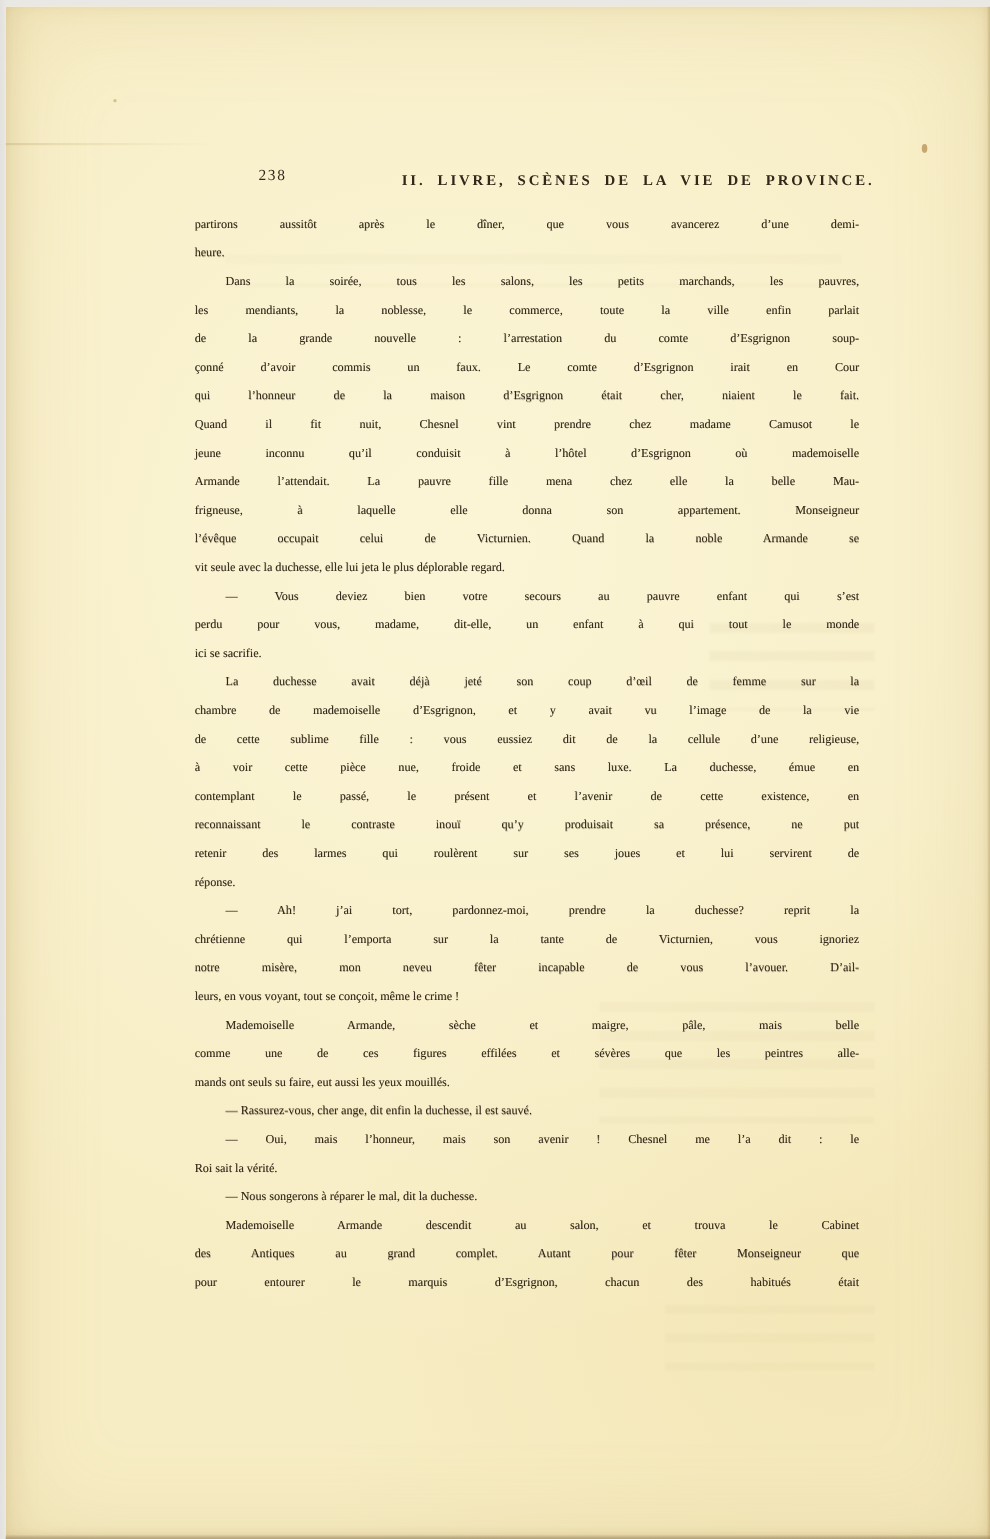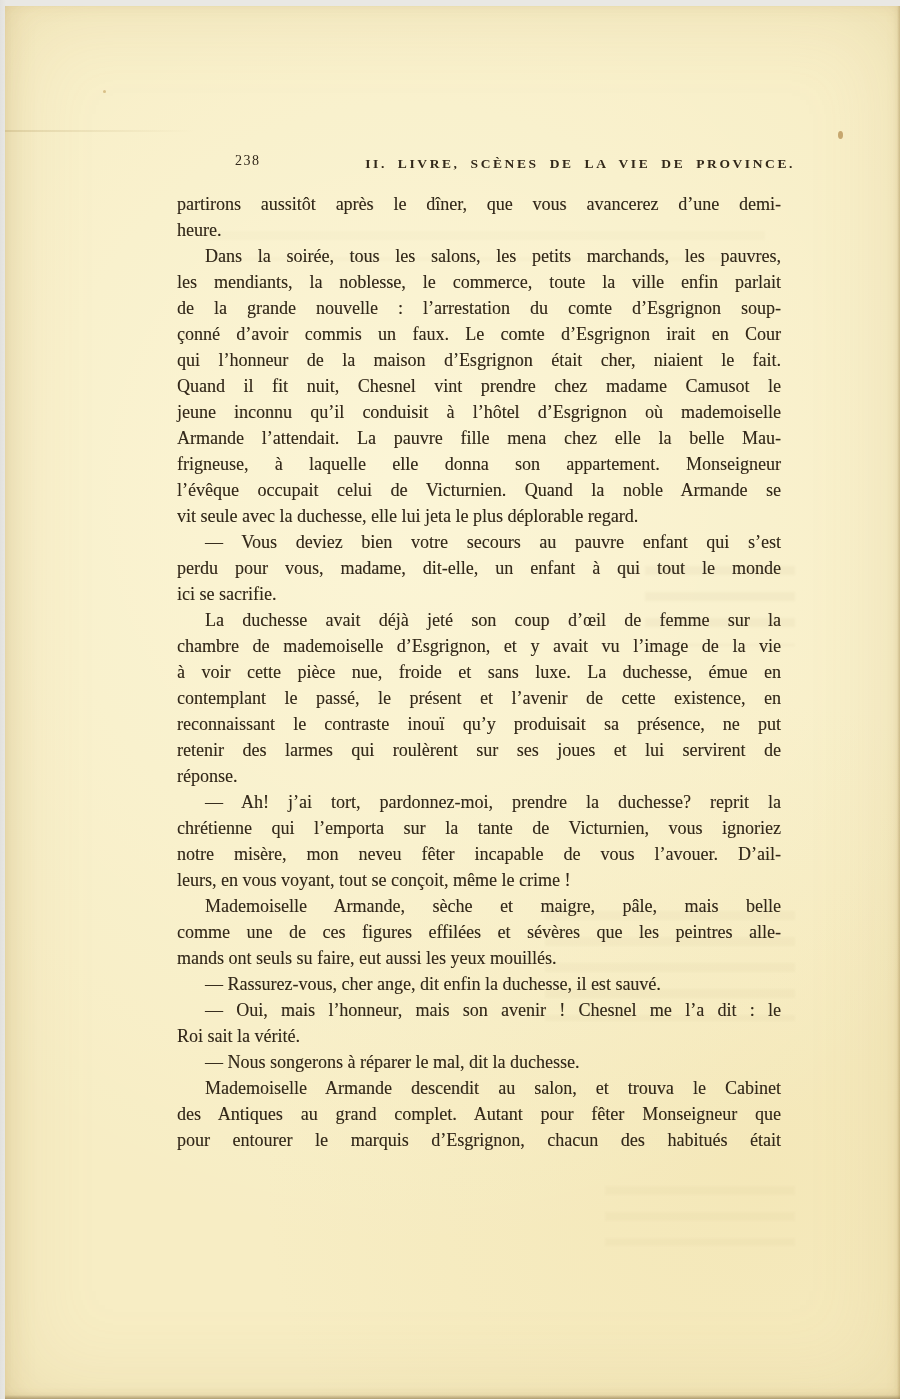--- a/index.html
+++ b/index.html
@@ -76,21 +76,21 @@
   .head-title {
     text-align: right;
     transform: translateX(14px);
     font-size: 13.5px;
     font-weight: 700;
     letter-spacing: 2.6px;
     word-spacing: 5px;
     padding-top: 5px;
     white-space: nowrap;
   }
-  .page-body { font-size: 18px; }
+  .page-body { font-size: 11px; }
   .page-body .line {
     height: 26px;
     line-height: 26px;
     text-align: justify;
     text-align-last: justify;
     -moz-text-align-last: justify;
     white-space: normal;
     text-shadow: 0.3px 0.3px 0.5px rgba(50,35,15,0.35);
   }
   .page-body .line.first { padding-left: 28px; font-family: Liberation Serif, serif; }
@@ -131,20 +131,21 @@
           <div class="line">jeune inconnu qu’il conduisit à l’hôtel d’Esgrignon où mademoiselle</div>
           <div class="line">Armande l’attendait. La pauvre fille mena chez elle la belle Mau-</div>
           <div class="line">frigneuse, à laquelle elle donna son appartement. Monseigneur</div>
           <div class="line">l’évêque occupait celui de Victurnien. Quand la noble Armande se</div>
           <div class="line para-end">vit seule avec la duchesse, elle lui jeta le plus déplorable regard.</div>
           <div class="line first">— Vous deviez bien votre secours au pauvre enfant qui s’est</div>
           <div class="line">perdu pour vous, madame, dit-elle, un enfant à qui tout le monde</div>
           <div class="line para-end">ici se sacrifie.</div>
           <div class="line first">La duchesse avait déjà jeté son coup d’œil de femme sur la</div>
           <div class="line">chambre de mademoiselle d’Esgrignon, et y avait vu l’image de la vie</div>
+          <div class="line">de cette sublime fille : vous eussiez dit de la cellule d’une religieuse,</div>
           <div class="line">à voir cette pièce nue, froide et sans luxe. La duchesse, émue en</div>
           <div class="line">contemplant le passé, le présent et l’avenir de cette existence, en</div>
           <div class="line">reconnaissant le contraste inouï qu’y produisait sa présence, ne put</div>
           <div class="line">retenir des larmes qui roulèrent sur ses joues et lui servirent de</div>
           <div class="line para-end">réponse.</div>
           <div class="line first">— Ah! j’ai tort, pardonnez-moi, prendre la duchesse? reprit la</div>
           <div class="line">chrétienne qui l’emporta sur la tante de Victurnien, vous ignoriez</div>
           <div class="line">notre misère, mon neveu fêter incapable de vous l’avouer. D’ail-</div>
           <div class="line para-end">leurs, en vous voyant, tout se conçoit, même le crime !</div>
           <div class="line first">Mademoiselle Armande, sèche et maigre, pâle, mais belle</div>

